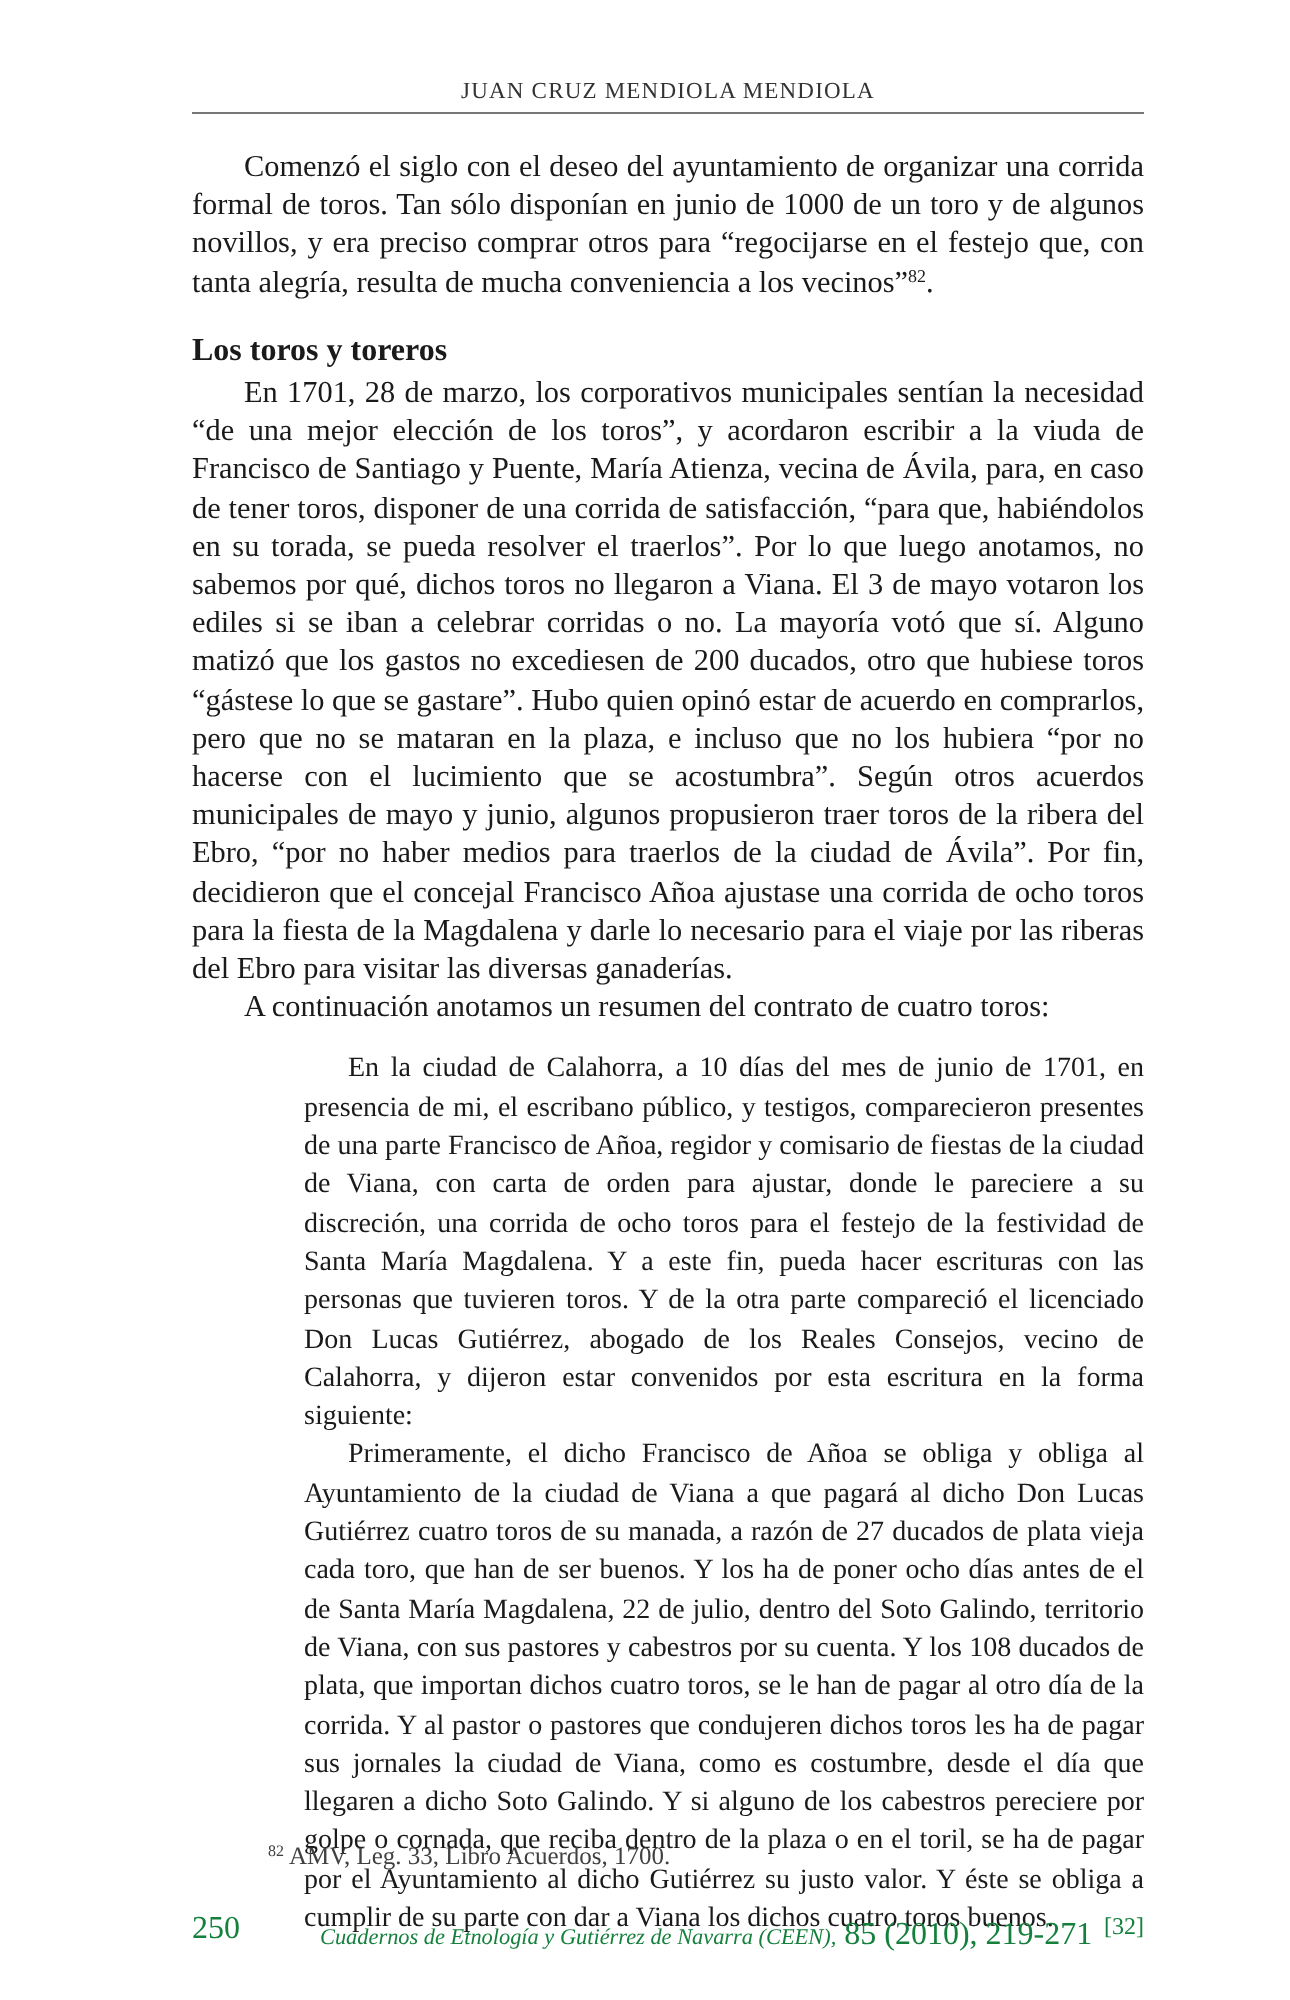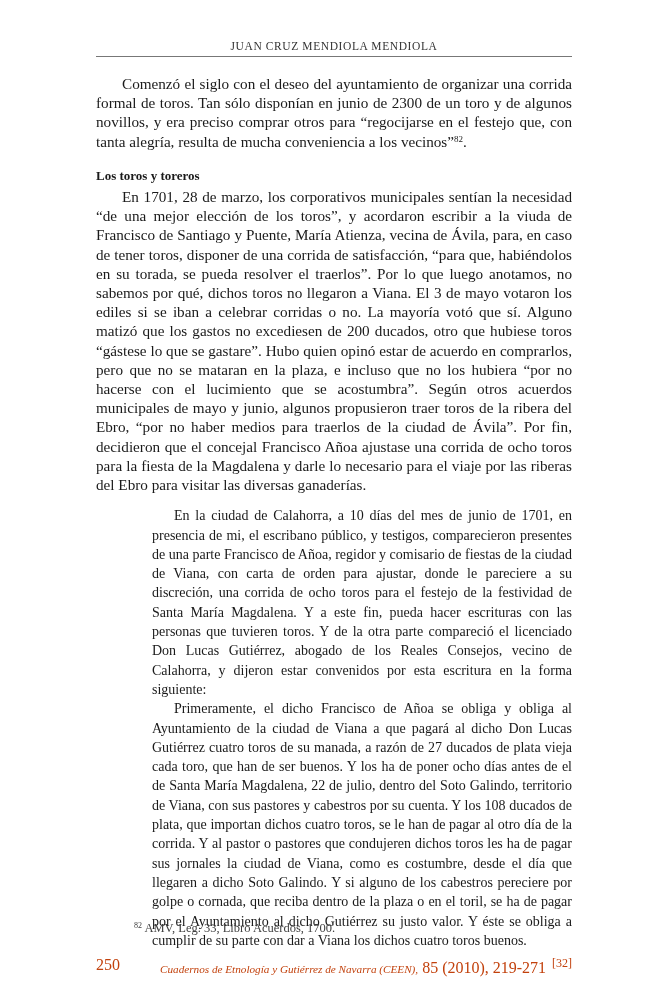--- a/index.html
+++ b/index.html
@@ -6,44 +6,45 @@
   body { width: 645px; height: 1000px; position: relative; overflow: hidden;
          font-family: "Liberation Serif", "DejaVu Serif", serif; color: #1a1a1a; }
   .page { position: absolute; left: 96px; top: 0; width: 476px; }
   .running-head { position: absolute; top: 40px; left: 0; width: 476px; text-align: center;
                   font-size: 11.5px; letter-spacing: 0.6px; color: #333; }
   .head-rule { position: absolute; top: 56px; left: 0; width: 476px; height: 0;
                border-top: 1.3px solid #777; }
   .body { position: absolute; top: 74px; left: 0; width: 476px; font-size: 15.2px; line-height: 19.2px; }
   p { margin: 0; text-align: justify; hyphens: manual; }
   .indent { text-indent: 26px; }
-  .sec-head { font-weight: bold; margin-top: 15px; margin-bottom: 2px; font-size: 13px; }
+  .sec-head { font-weight: bold; margin-top: 15px; margin-bottom: 2px; font-size: 16px; }
   .quote { margin-left: 56px; margin-top: 12px; font-size: 14px; line-height: 19.3px; }
   .quote p { text-indent: 22px; }
   sup { font-size: 9px; vertical-align: 5px; line-height: 0; }
   .footnote { position: absolute; top: 921px; left: 22px; font-size: 12.5px; color: #404040; margin-left: 16px; }
   .footnote sup { font-size: 8px; vertical-align: 4px; }
-  .footer { position: absolute; top: 956px; left: 0; width: 476px; height: 22px; color: #c2410c; }
+  .footer { position: absolute; top: 956px; left: 0; width: 476px; height: 22px; color: #15803d; }
   .folio { position: absolute; left: 0; top: 0; font-size: 16px; }
   .journal { position: absolute; left: 64px; top: 3px; font-size: 11.2px; font-style: italic; }
   .journal .roman { font-style: normal; font-size: 16px; }
   .section-num { position: absolute; right: 0; top: 0; font-size: 12px; }
 </style>
 </head>
 <body>
 
 <div class="page">
   <div class="running-head">JUAN CRUZ MENDIOLA MENDIOLA</div>
   <div class="head-rule"></div>
 
   <div class="body">
-    <p class="indent"><span>Comenzó el siglo con el deseo del ayuntamiento de organizar una corrida formal de toros. Tan sólo disponían en junio de 2300 de un toro y de algunos novillos, y era preciso comprar otros para “regocijarse en el festejo que, con tanta alegría, resulta de mucha conveniencia a los vecinos”</span><sup>82</sup><span>.</span></p>
+    <p class="indent"><span>Comenzó el siglo con el deseo del ayuntamiento de organizar una corrida formal de toros. Tan sólo disponían en junio de 1000 de un toro y de algunos novillos, y era preciso comprar otros para “regocijarse en el festejo que, con tanta alegría, resulta de mucha conveniencia a los vecinos”</span><sup>82</sup><span>.</span></p>
 
     <p class="sec-head">Los toros y toreros</p>
     <p class="indent">En 1701, 28 de marzo, los corporativos municipales sentían la necesidad “de una mejor elección de los toros”, y acordaron escribir a la viuda de Francisco de Santiago y Puente, María Atienza, vecina de Ávila, para, en caso de tener toros, disponer de una corrida de satisfacción, “para que, habiéndolos en su torada, se pueda resolver el traerlos”. Por lo que luego anotamos, no sabemos por qué, dichos toros no llegaron a Viana. El 3 de mayo votaron los ediles si se iban a celebrar corridas o no. La mayoría votó que sí. Alguno matizó que los gastos no excediesen de 200 ducados, otro que hubiese toros “gástese lo que se gastare”. Hubo quien opinó estar de acuerdo en comprarlos, pero que no se mataran en la plaza, e incluso que no los hubiera “por no hacerse con el lucimiento que se acostumbra”. Según otros acuerdos municipales de mayo y junio, algunos propusieron traer toros de la ribera del Ebro, “por no haber medios para traerlos de la ciudad de Ávila”. Por fin, decidieron que el concejal Francisco Añoa ajustase una corrida de ocho toros para la fiesta de la Magdalena y darle lo necesario para el viaje por las riberas del Ebro para visitar las diversas ganaderías.</p>
+    <p class="indent">A continuación anotamos un resumen del contrato de cuatro toros:</p>
 
     <div class="quote">
       <p>En la ciudad de Calahorra, a 10 días del mes de junio de 1701, en presencia de mi, el escribano público, y testigos, comparecieron presentes de una parte Francisco de Añoa, regidor y comisario de fiestas de la ciudad de Viana, con carta de orden para ajustar, donde le pareciere a su discreción, una corrida de ocho toros para el festejo de la festividad de Santa María Magdalena. Y a este fin, pueda hacer escrituras con las personas que tuvieren toros. Y de la otra parte compareció el licenciado Don Lucas Gutiérrez, abogado de los Reales Consejos, vecino de Calahorra, y dijeron estar convenidos por esta escritura en la forma siguiente:</p>
       <p>Primeramente, el dicho Francisco de Añoa se obliga y obliga al Ayuntamiento de la ciudad de Viana a que pagará al dicho Don Lucas Gutiérrez cuatro toros de su manada, a razón de 27 ducados de plata vieja cada toro, que han de ser buenos. Y los ha de poner ocho días antes de el de Santa María Magdalena, 22 de julio, dentro del Soto Galindo, territorio de Viana, con sus pastores y cabestros por su cuenta. Y los 108 ducados de plata, que importan dichos cuatro toros, se le han de pagar al otro día de la corrida. Y al pastor o pastores que condujeren dichos toros les ha de pagar sus jornales la ciudad de Viana, como es costumbre, desde el día que llegaren a dicho Soto Galindo. Y si alguno de los cabestros pereciere por golpe o cornada, que reciba dentro de la plaza o en el toril, se ha de pagar por el Ayuntamiento al dicho Gutiérrez su justo valor. Y éste se obliga a cumplir de su parte con dar a Viana los dichos cuatro toros buenos.</p>
     </div>
   </div>
 
   <div class="footnote">
     <sup>82</sup>
     <span>AMV, Leg. 33, Libro Acuerdos, 1700.</span>

